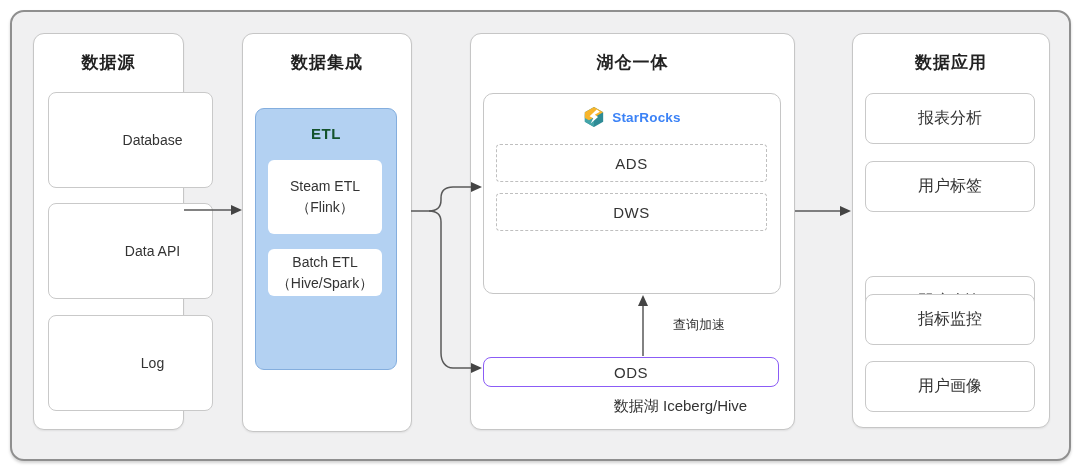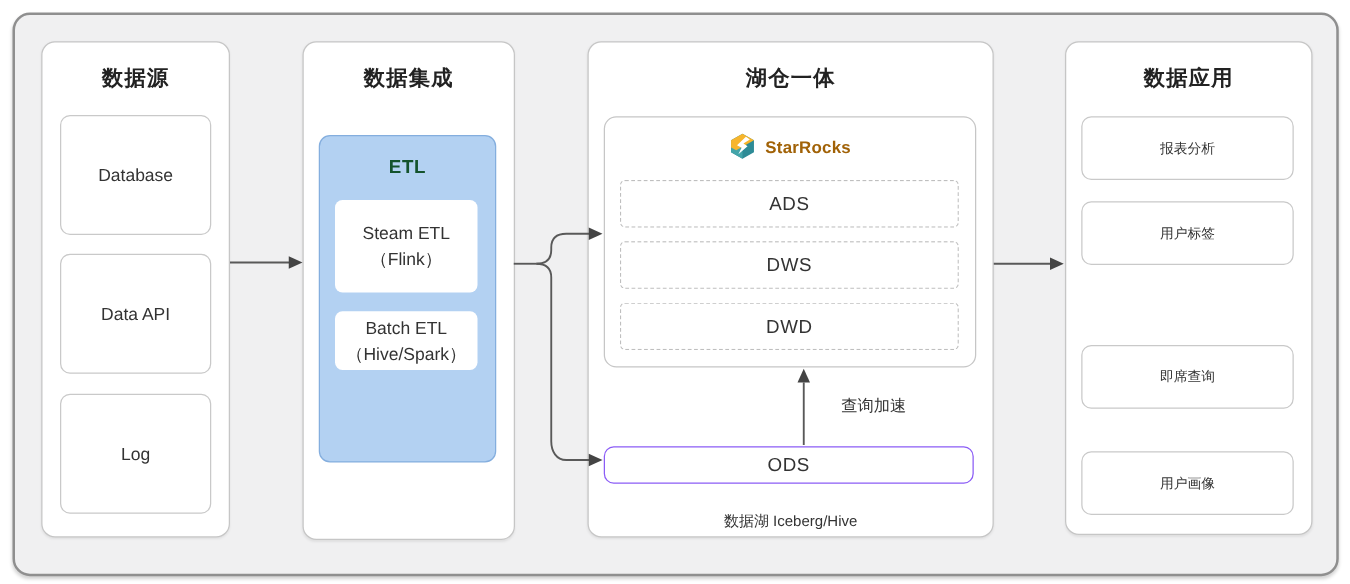--- a/index.html
+++ b/index.html
@@ -19,55 +19,55 @@
 
   #panel-sources{left:33px;top:33px;width:149px;height:395px;}
   #panel-integration{left:242px;top:33px;width:168px;height:397px;}
   #panel-lakehouse{left:470px;top:33px;width:323px;height:395px;}
   #panel-applications{left:852px;top:33px;width:196px;height:393px;}
 
   .item-box{position:absolute;background:#fff;border:1px solid #c9c9c9;border-radius:8px;
             display:flex;align-items:center;justify-content:center;
             font-size:14px;color:#333;}
   
-  #panel-sources .item-box{left:14px;width:119px;height:94px;}
+  #panel-sources .item-box{left:14px;width:119px;height:94px;padding-left:44px;}
   #src-0{top:58px;} #src-1{top:169px;} #src-2{top:281px;}
 
   
   .etl-box{position:absolute;left:12px;top:74px;width:140px;height:260px;
            background:#b3d1f2;border:1px solid #84aede;border-radius:9px;}
   .etl-title{position:absolute;top:16px;left:0;width:100%;text-align:center;
              font-size:15px;font-weight:bold;color:#14532d;letter-spacing:0.5px;}
   .sub-box{position:absolute;left:12px;width:114px;background:#ffffff;border-radius:6px;
            display:flex;flex-direction:column;align-items:center;justify-content:center;
            font-size:14px;color:#333;line-height:21px;text-align:center;}
   #job-0{top:51px;height:74px;} #job-1{top:140px;height:47px;}
 
   
   .sr-container{position:absolute;left:12px;top:59px;width:296px;height:199px;
                 background:#fff;border:1px solid #c6c6c6;border-radius:10px;}
   .sr-logo-row{position:absolute;top:11px;left:0;width:100%;height:24px;
                display:flex;align-items:center;justify-content:center;gap:7px;}
   .sr-logo-row svg{width:22px;height:22px;}
-  .sr-name{font-size:13.5px;font-weight:bold;color:#a16207;letter-spacing:0.2px;}
+  .sr-name{font-size:13.5px;font-weight:bold;color:#3b82f6;letter-spacing:0.2px;}
   .dashed-box{position:absolute;left:12px;width:269px;height:36px;
               border:1px dashed #bfbfbf;border-radius:4px;background:#fff;
               display:flex;align-items:center;justify-content:center;
               font-size:15px;color:#333;letter-spacing:0.5px;}
   #layer-0{top:50px;} #layer-1{top:99px;} #layer-2{top:148px;}
   .ods-box{position:absolute;left:12px;top:323px;width:294px;height:28px;
            background:#fff;border:1px solid #8b5cf6;border-radius:8px;
            display:flex;align-items:center;justify-content:center;
            font-size:15px;color:#333;letter-spacing:0.5px;}
   .accel-label{position:absolute;left:202px;top:282px;font-size:13px;color:#333;}
-  .lake-label{position:absolute;left:0;top:375px;width:100%;text-align:center;
-              font-size:12px;color:#333;}
+  .lake-label{position:absolute;left:0;top:363px;width:100%;text-align:center;
+              font-size:15px;color:#333;padding-left:48px;}
 
   
-  #panel-applications .item-box{left:12px;width:168px;height:49px;font-size:11px;}
+  #panel-applications .item-box{left:12px;width:168px;height:49px;font-size:16px;}
   #app-0{top:59px;} #app-1{top:127px;} #app-2{top:194px;margin-top:48px;} #app-3{top:260px;} #app-4{top:327px;}
 
   
   #connectors{position:absolute;left:0;top:0;width:1080px;height:467px;pointer-events:none;}
   #connectors path{stroke:#595959;stroke-width:1.5;fill:none;}
   #connectors polygon{fill:#444;}
 </style>
 </head>
 <body>
 
@@ -103,32 +103,32 @@
         <svg viewBox="0 0 24 24" aria-hidden="true">
           <polygon points="12,1 22,6.7 22,17.3 12,23 2,17.3 2,6.7" fill="#2e8b96"></polygon>
           <polygon points="2,9 12,14.5 12,23 2,17.3" fill="#43a4a9"></polygon>
           <polygon points="12,1 22,6.7 6.5,15.5 2,13 2,6.7" fill="#f7b52c"></polygon>
           <polygon points="15,3.8 18.4,6.2 12.8,9.6 16.4,12 8.4,19 11.2,13.4 7.2,11.2" fill="#ffffff"></polygon>
         </svg>
         <span class="sr-name">StarRocks</span>
       </div>
       <div class="dashed-box" id="layer-0">ADS</div>
       <div class="dashed-box" id="layer-1">DWS</div>
-      <div class="dashed-box" id="layer-2">DWD</div>
     </div>
     <div class="accel-label">查询加速</div>
     <div class="ods-box">ODS</div>
     <div class="lake-label">数据湖 Iceberg/Hive</div>
   </div>
 
   <div class="panel" id="panel-applications">
     <div class="panel-title">数据应用</div>
     <div class="item-box" id="app-0">报表分析</div>
     <div class="item-box" id="app-1">用户标签</div>
     <div class="item-box" id="app-2">即席查询</div>
+    <div class="item-box" id="app-3">指标监控</div>
     <div class="item-box" id="app-4">用户画像</div>
   </div>
 
   <svg id="connectors" aria-hidden="true">
 
     <path d="M184,210 L232,210"></path>
     <polygon points="242,210 231,205 231,215"></polygon>
 
     <path d="M411,211 L429,211"></path>
     <path d="M429,211 C437,211 441,207 441,200 L441,198 C441,191 445,187 453,187 L472,187"></path>

